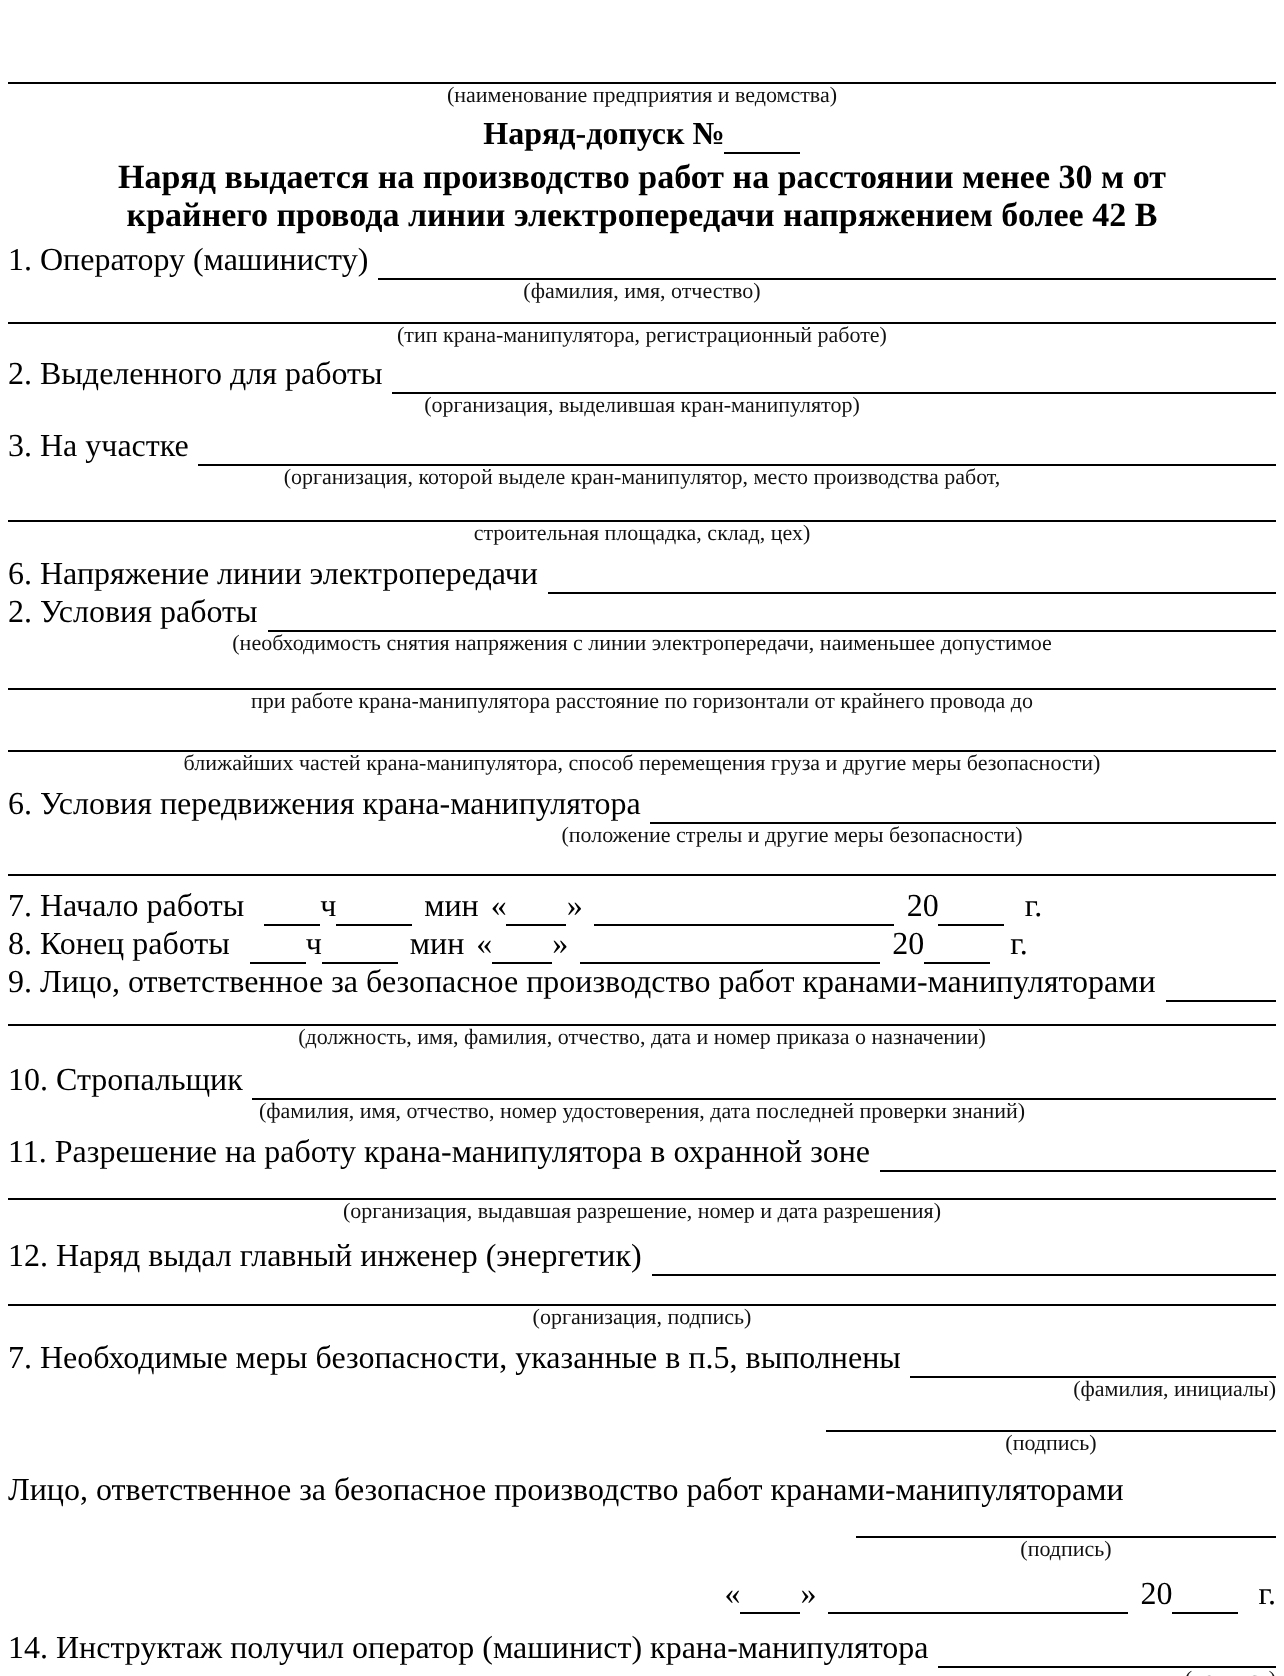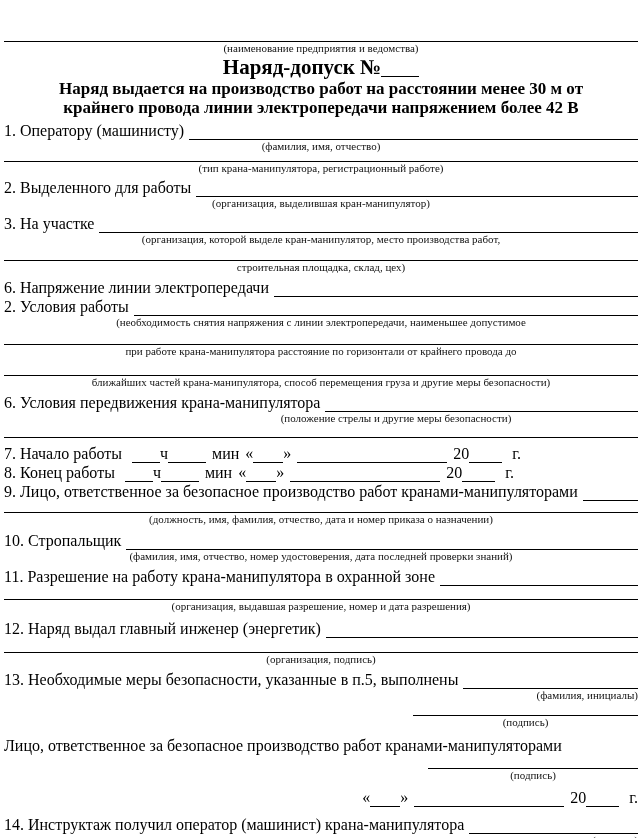--- a/index.html
+++ b/index.html
@@ -22,21 +22,21 @@
   .w28{width:28px} .w30{width:30px} .w33{width:33px} .w38{width:38px}
   .w150{width:150px} .w210{width:210px} .w225{width:225px} .w230{width:230px}
   .ml6{margin-left:6px} .ml10{margin-left:10px}
 
   .mt2{margin-top:2px} .mt3{margin-top:3px} .mt4{margin-top:4px} .mt5{margin-top:5px}
   .mt6{margin-top:6px} .mt7{margin-top:7px} .mt8{margin-top:8px} .mt11{margin-top:11px}
   .mt12{margin-top:12px} .mt13{margin-top:13px} .mt14{margin-top:14px} .mt15{margin-top:15px}
   .mt16{margin-top:16px} .mt17{margin-top:17px}
 
   .bold { font-weight:bold; }
-  .title-row { display:flex; justify-content:center; align-items:flex-end; font-size:21px; line-height:19px; }
+  .title-row { display:flex; justify-content:center; align-items:flex-end; font-size:16px; line-height:19px; }
   .subtitle { font-size:17px; line-height:19px; max-width:585px; margin-left:auto; margin-right:auto; }
 
   .right-row { justify-content:flex-end; }
   .sig-block { margin-left:auto; }
   .sig-caption { margin-left:auto; text-align:right; }
 </style>
 </head>
 <body>
 
 <div class="page">
@@ -151,21 +151,21 @@
   <div class="caption center">(организация, выдавшая разрешение, номер и дата разрешения)</div>
 
   <div class="row mt6">
     <span class="label">12. Наряд выдал главный инженер (энергетик)</span>
     <span class="blank"></span>
   </div>
   <div class="rule full mt14"></div>
   <div class="caption center">(организация, подпись)</div>
 
   <div class="row mt4">
-    <span class="label">13. Необходимые меры безопасности, указанные в п.5, выполнены</span>
+    <span class="label">7. Необходимые меры безопасности, указанные в п.5, выполнены</span>
     <span class="blank"></span>
   </div>
   <div class="caption sig-caption w225">(фамилия, инициалы)</div>
 
   <div class="sig-block w225 mt13">
     <div class="rule full"></div>
     <div class="caption center">(подпись)</div>
   </div>
 
   <div class="row mt7">

